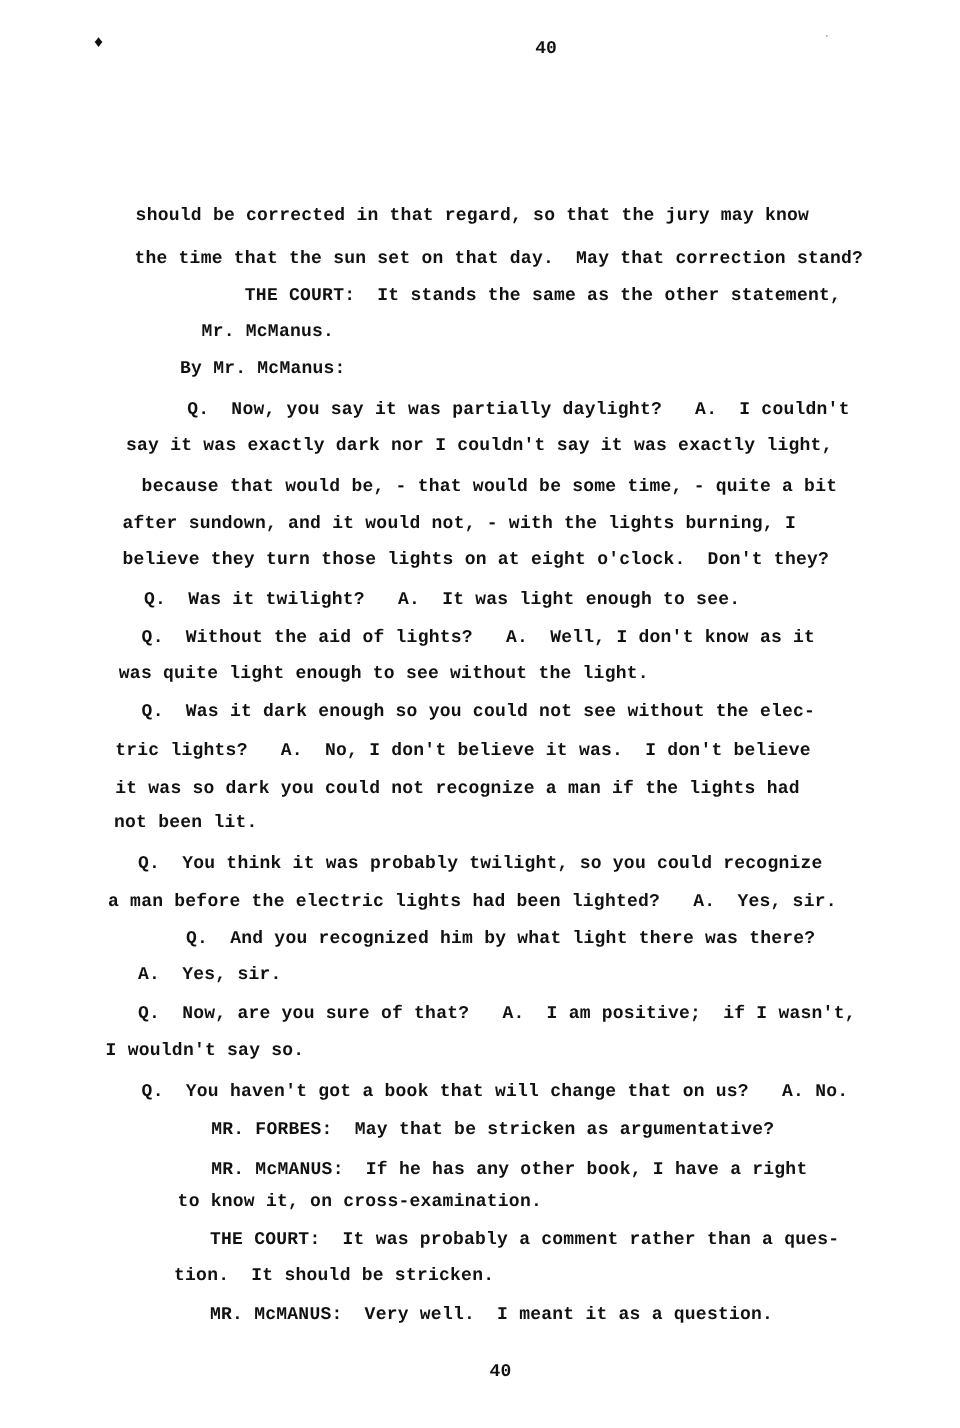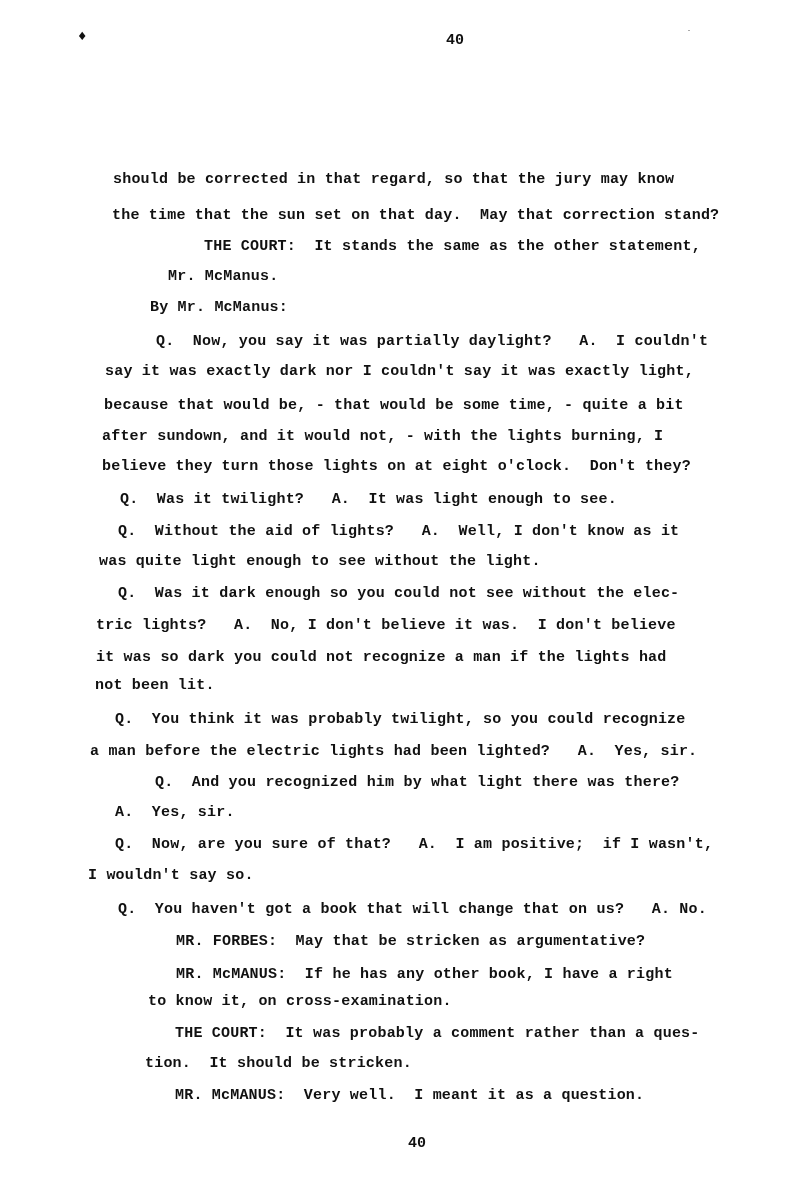--- a/index.html
+++ b/index.html
@@ -69,21 +69,21 @@
   <span class="speck">˙</span>
 
   <div id="lines">
       <div class="line" style="left: 113px; top: 170px;">should be corrected in that regard, so that the jury may know</div>
       <div class="line" style="left: 112px; top: 206px;">the time that the sun set on that day.  May that correction stand?</div>
       <div class="line" style="left: 204px; top: 237px;">THE COURT:  It stands the same as the other statement,</div>
       <div class="line" style="left: 168px; top: 267px;">Mr. McManus.</div>
       <div class="line" style="left: 150px; top: 298px;">By Mr. McManus:</div>
       <div class="line" style="left: 118px; top: 332px; margin-left: 38px;">Q.  Now, you say it was partially daylight?   A.  I couldn't</div>
       <div class="line" style="left: 105px; top: 362px;">say it was exactly dark nor I couldn't say it was exactly light,</div>
-      <div class="line" style="left: 104px; top: 396px;">because that would be, - that would be some time, - quite a bit</div>
+      <div class="line" style="left: 118px; top: 396px;">because that would be, - that would be some time, - quite a bit</div>
       <div class="line" style="left: 102px; top: 427px; text-align: center;">after sundown, and it would not, - with the lights burning, I</div>
       <div class="line" style="left: 102px; top: 457px;">believe they turn those lights on at eight o'clock.  Don't they?</div>
       <div class="line" style="left: 120px; top: 490px;">Q.  Was it twilight?   A.  It was light enough to see.</div>
       <div class="line" style="left: 118px; top: 522px;">Q.  Without the aid of lights?   A.  Well, I don't know as it</div>
       <div class="line" style="left: 99px; top: 552px; text-align: right;">was quite light enough to see without the light.</div>
       <div class="line" style="left: 118px; top: 584px;">Q.  Was it dark enough so you could not see without the elec-</div>
       <div class="line" style="left: 96px; top: 616px;">tric lights?   A.  No, I don't believe it was.  I don't believe</div>
       <div class="line" style="left: 96px; top: 648px;">it was so dark you could not recognize a man if the lights had</div>
       <div class="line" style="left: 95px; top: 676px;">not been lit.</div>
       <div class="line" style="left: 115px; top: 710px; text-align: center;">Q.  You think it was probably twilight, so you could recognize</div>

